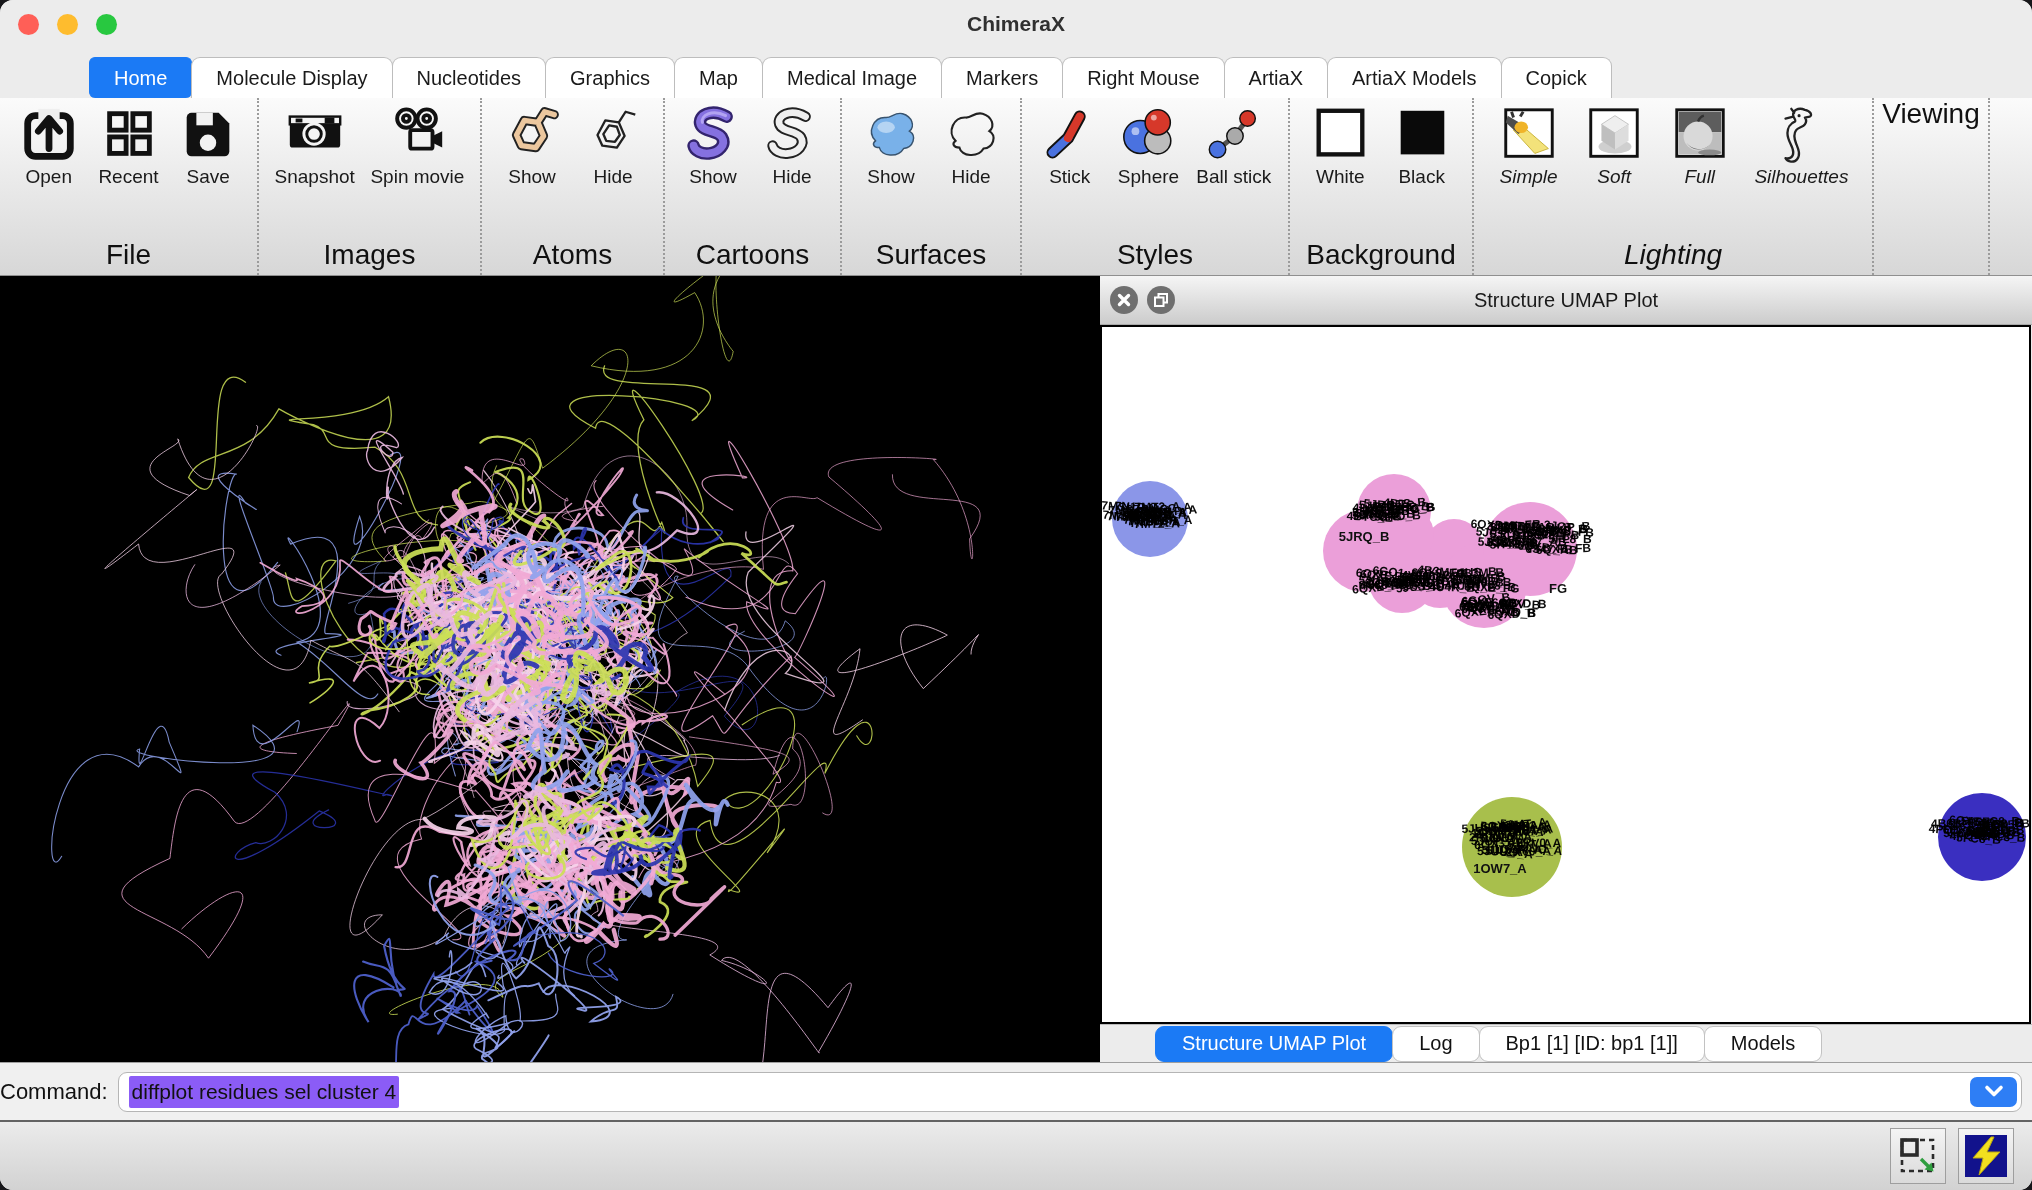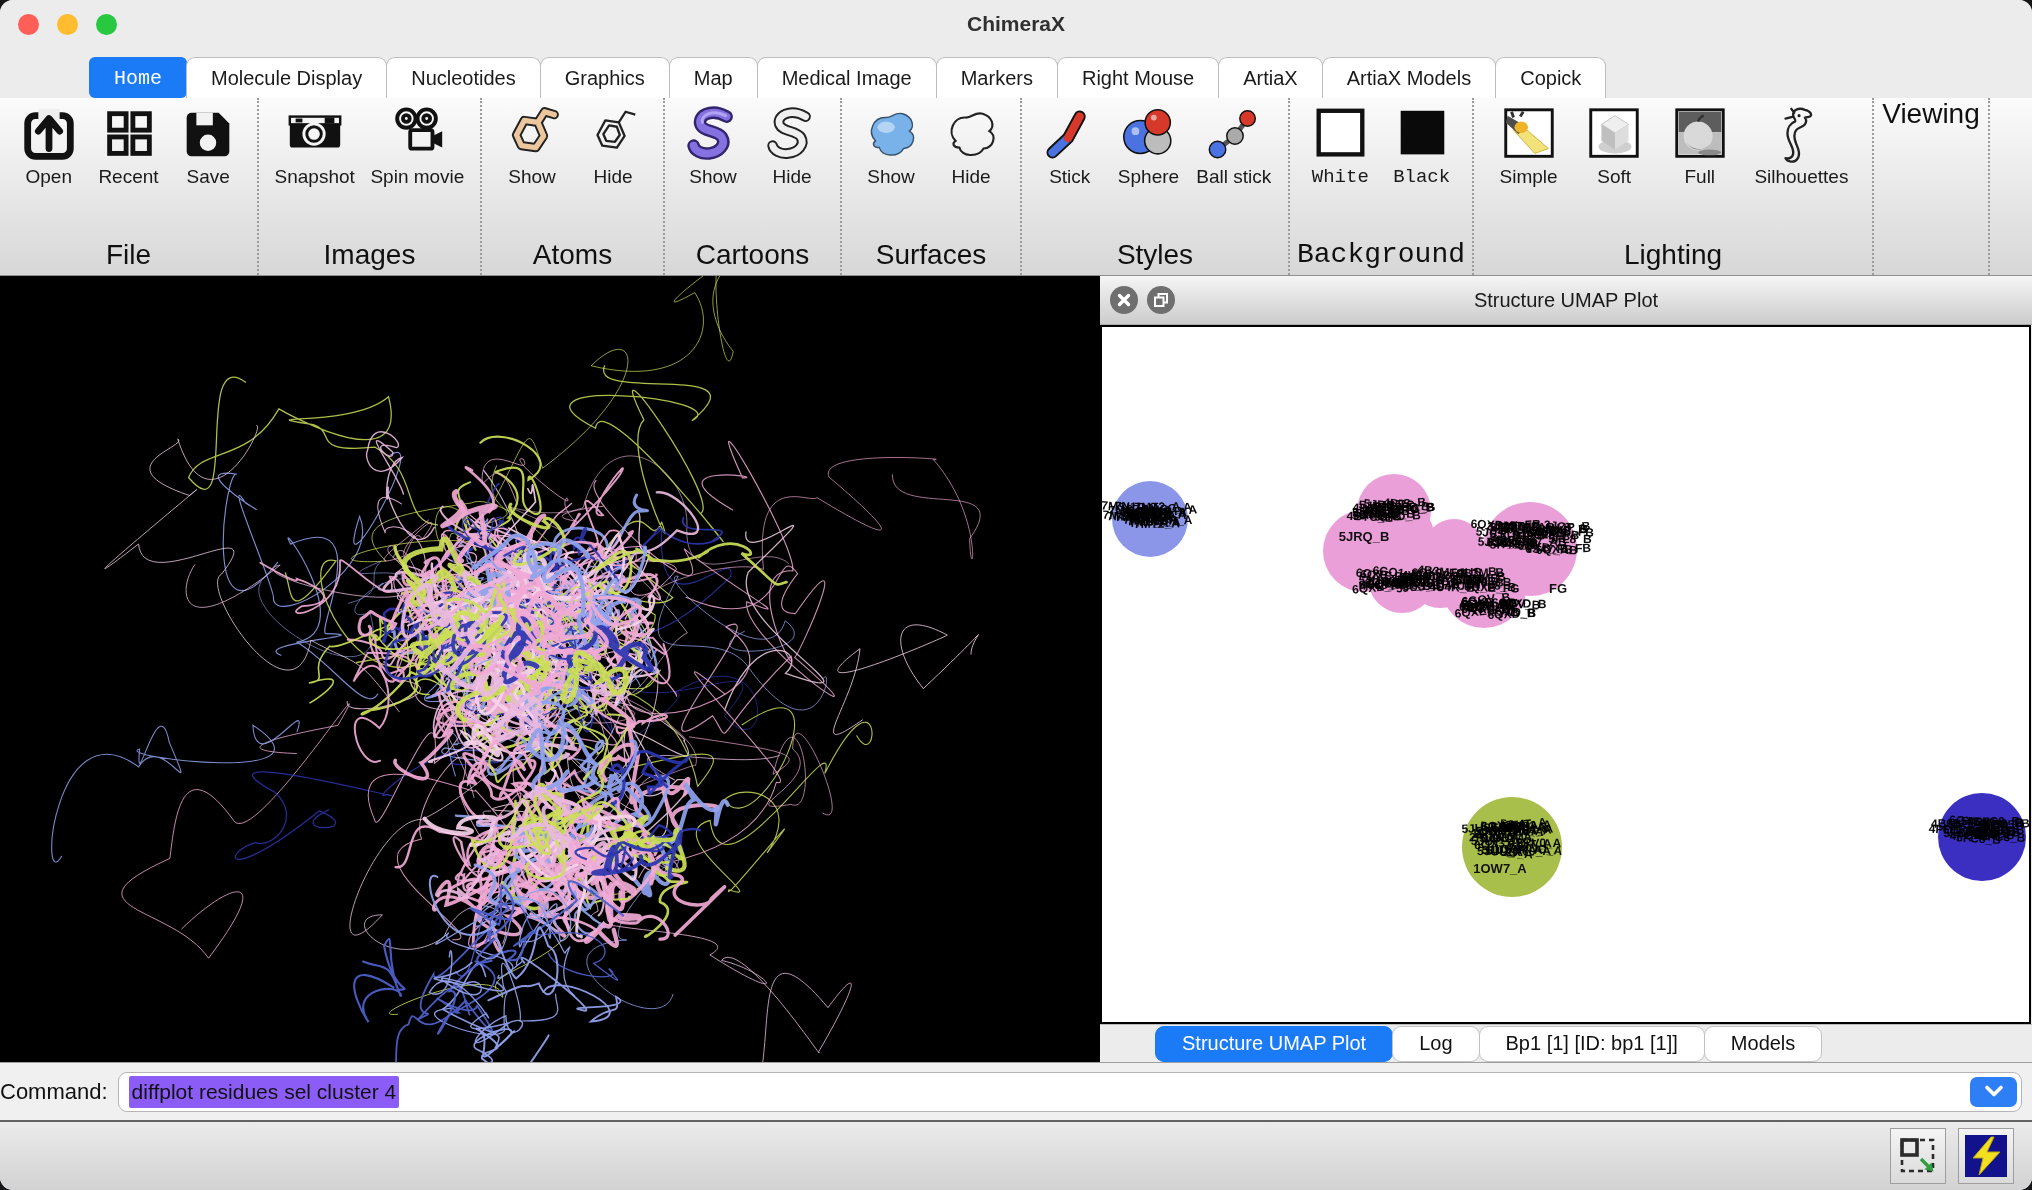--- a/index.html
+++ b/index.html
@@ -8,21 +8,21 @@
 
   
   .titlebar{position:absolute;top:0;left:0;right:0;height:48px;background:#ececec;}
   .lights{position:absolute;left:18px;top:14px;display:flex;gap:18px;}
   .light{width:21px;height:21px;border-radius:50%;}
   .title{position:absolute;left:0;right:0;top:0;height:48px;display:flex;align-items:center;justify-content:center;font-size:21px;font-weight:700;color:#303030;}
 
   
   .tabstrip{position:absolute;top:48px;left:0;right:0;height:50px;display:flex;align-items:flex-end;padding-left:90px;background:#ececec;}
   .rtab{height:41px;display:flex;align-items:center;padding:0 24px;background:#fff;border:1px solid #bdbdbd;border-bottom:none;border-radius:9px 9px 0 0;margin-left:-1px;font-size:20px;color:#1a1a1a;white-space:nowrap;}
-  .rtab.sel{background:#1b7af5;color:#fff;border-color:#1b7af5;border-radius:6px;font-family:Liberation Mono, monospace;}
+  .rtab.sel{background:#1b7af5;color:#fff;border-color:#1b7af5;border-radius:6px;}
 
   
   .toolbar{position:absolute;top:98px;left:0;right:0;height:178px;background:linear-gradient(#fbfbfb,#d7d7d7);border-bottom:1px solid #8f8f8f;display:flex;}
   .tsection{position:relative;height:100%;border-right:2px dotted #9b9b9b;display:flex;flex-direction:column;flex:0 0 auto;}
   .btnrow{flex:1;display:flex;justify-content:space-evenly;align-items:flex-start;padding-top:6px;}
   .tbtn{display:flex;flex-direction:column;align-items:center;}
   .ticon{width:62px;height:62px;display:flex;align-items:center;justify-content:center;}
   .tlabel{font-size:19px;color:#1a1a1a;text-align:center;line-height:22px;max-width:104px;}
   .tsect-title{height:36px;text-align:center;font-size:28px;color:#101010;}
   .tfiller{flex:1 1 auto;border-right:none;}
@@ -266,42 +266,42 @@
                 <circle cx="15" cy="47" r="8.5" fill="#4a72e0" stroke="#111" stroke-width="1.5"></circle>
                 <circle cx="33" cy="33" r="8.5" fill="#aaa" stroke="#111" stroke-width="1.5"></circle>
                 <circle cx="46" cy="15" r="8" fill="#d6382a" stroke="#111" stroke-width="1.5"></circle>
               </svg>
             </div>
             <div class="tlabel">Ball stick</div>
           </div>
         </div>
         <div class="tsect-title">Styles</div>
       </div>
-      <div class="tsection" style="width: 184px; font-family: Liberation Mono, monospace;">
+      <div class="tsection" style="width: 184px;">
         <div class="btnrow">
           <div class="tbtn">
             <div class="ticon">
               <svg width="62" height="62" viewBox="0 0 64 64">
                 <rect x="10" y="7" width="45" height="45" fill="#ffffff" stroke="#111" stroke-width="4.5"></rect>
               </svg>
             </div>
             <div class="tlabel">White</div>
           </div>
           <div class="tbtn">
             <div class="ticon">
               <svg width="62" height="62" viewBox="0 0 64 64">
                 <rect x="10" y="7" width="45" height="45" fill="#0a0a0a"></rect>
               </svg>
             </div>
             <div class="tlabel">Black</div>
           </div>
         </div>
         <div class="tsect-title">Background</div>
       </div>
-      <div class="tsection" style="width: 400px;">
+      <div class="tsection" style="width: 400px; font-style: italic;">
         <div class="btnrow">
           <div class="tbtn">
             <div class="ticon">
               <svg width="62" height="62" viewBox="0 0 64 64">
                 <rect x="8" y="6" width="48" height="48" fill="#fff" stroke="#111" stroke-width="3"></rect>
                 <polygon points="22,20 52,46 38,51 16,27" fill="#f3e27a" stroke="#c9b43c" stroke-width="1"></polygon>
                 <polygon points="10,12 30,24 21,31 8,19" fill="#4d4d4d"></polygon>
                 <ellipse cx="24" cy="24" rx="7" ry="6" fill="#f0b429"></ellipse>
                 <line x1="14" y1="8" x2="16" y2="14" stroke="#333" stroke-width="3"></line>
                 <line x1="26" y1="8" x2="23" y2="13" stroke="#333" stroke-width="3"></line>

